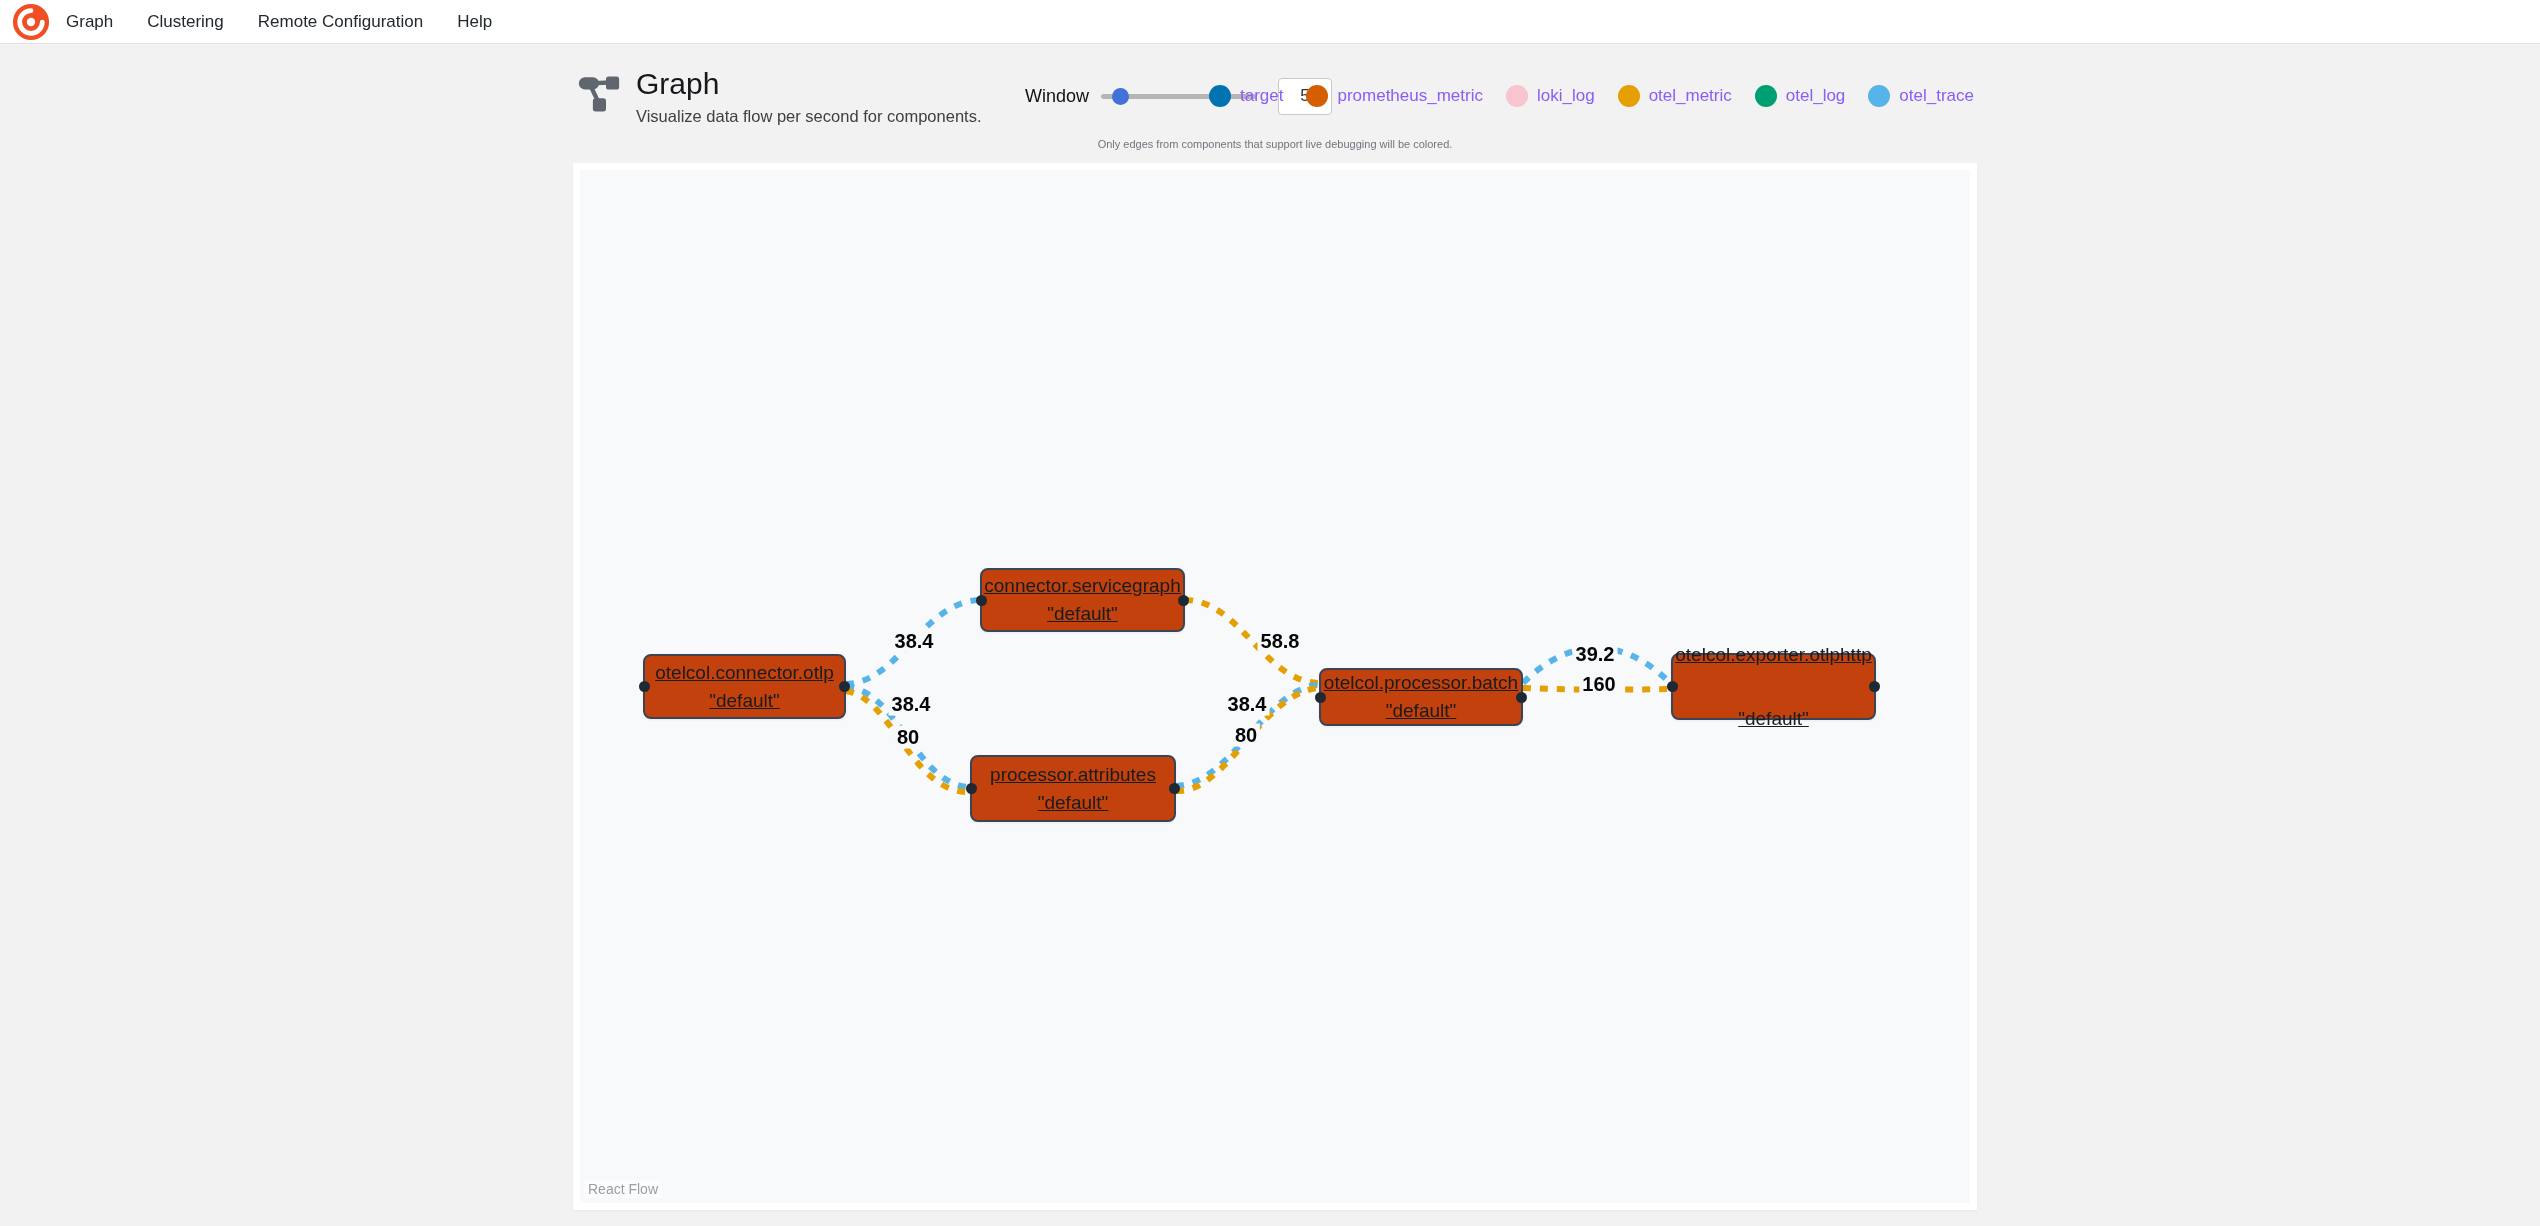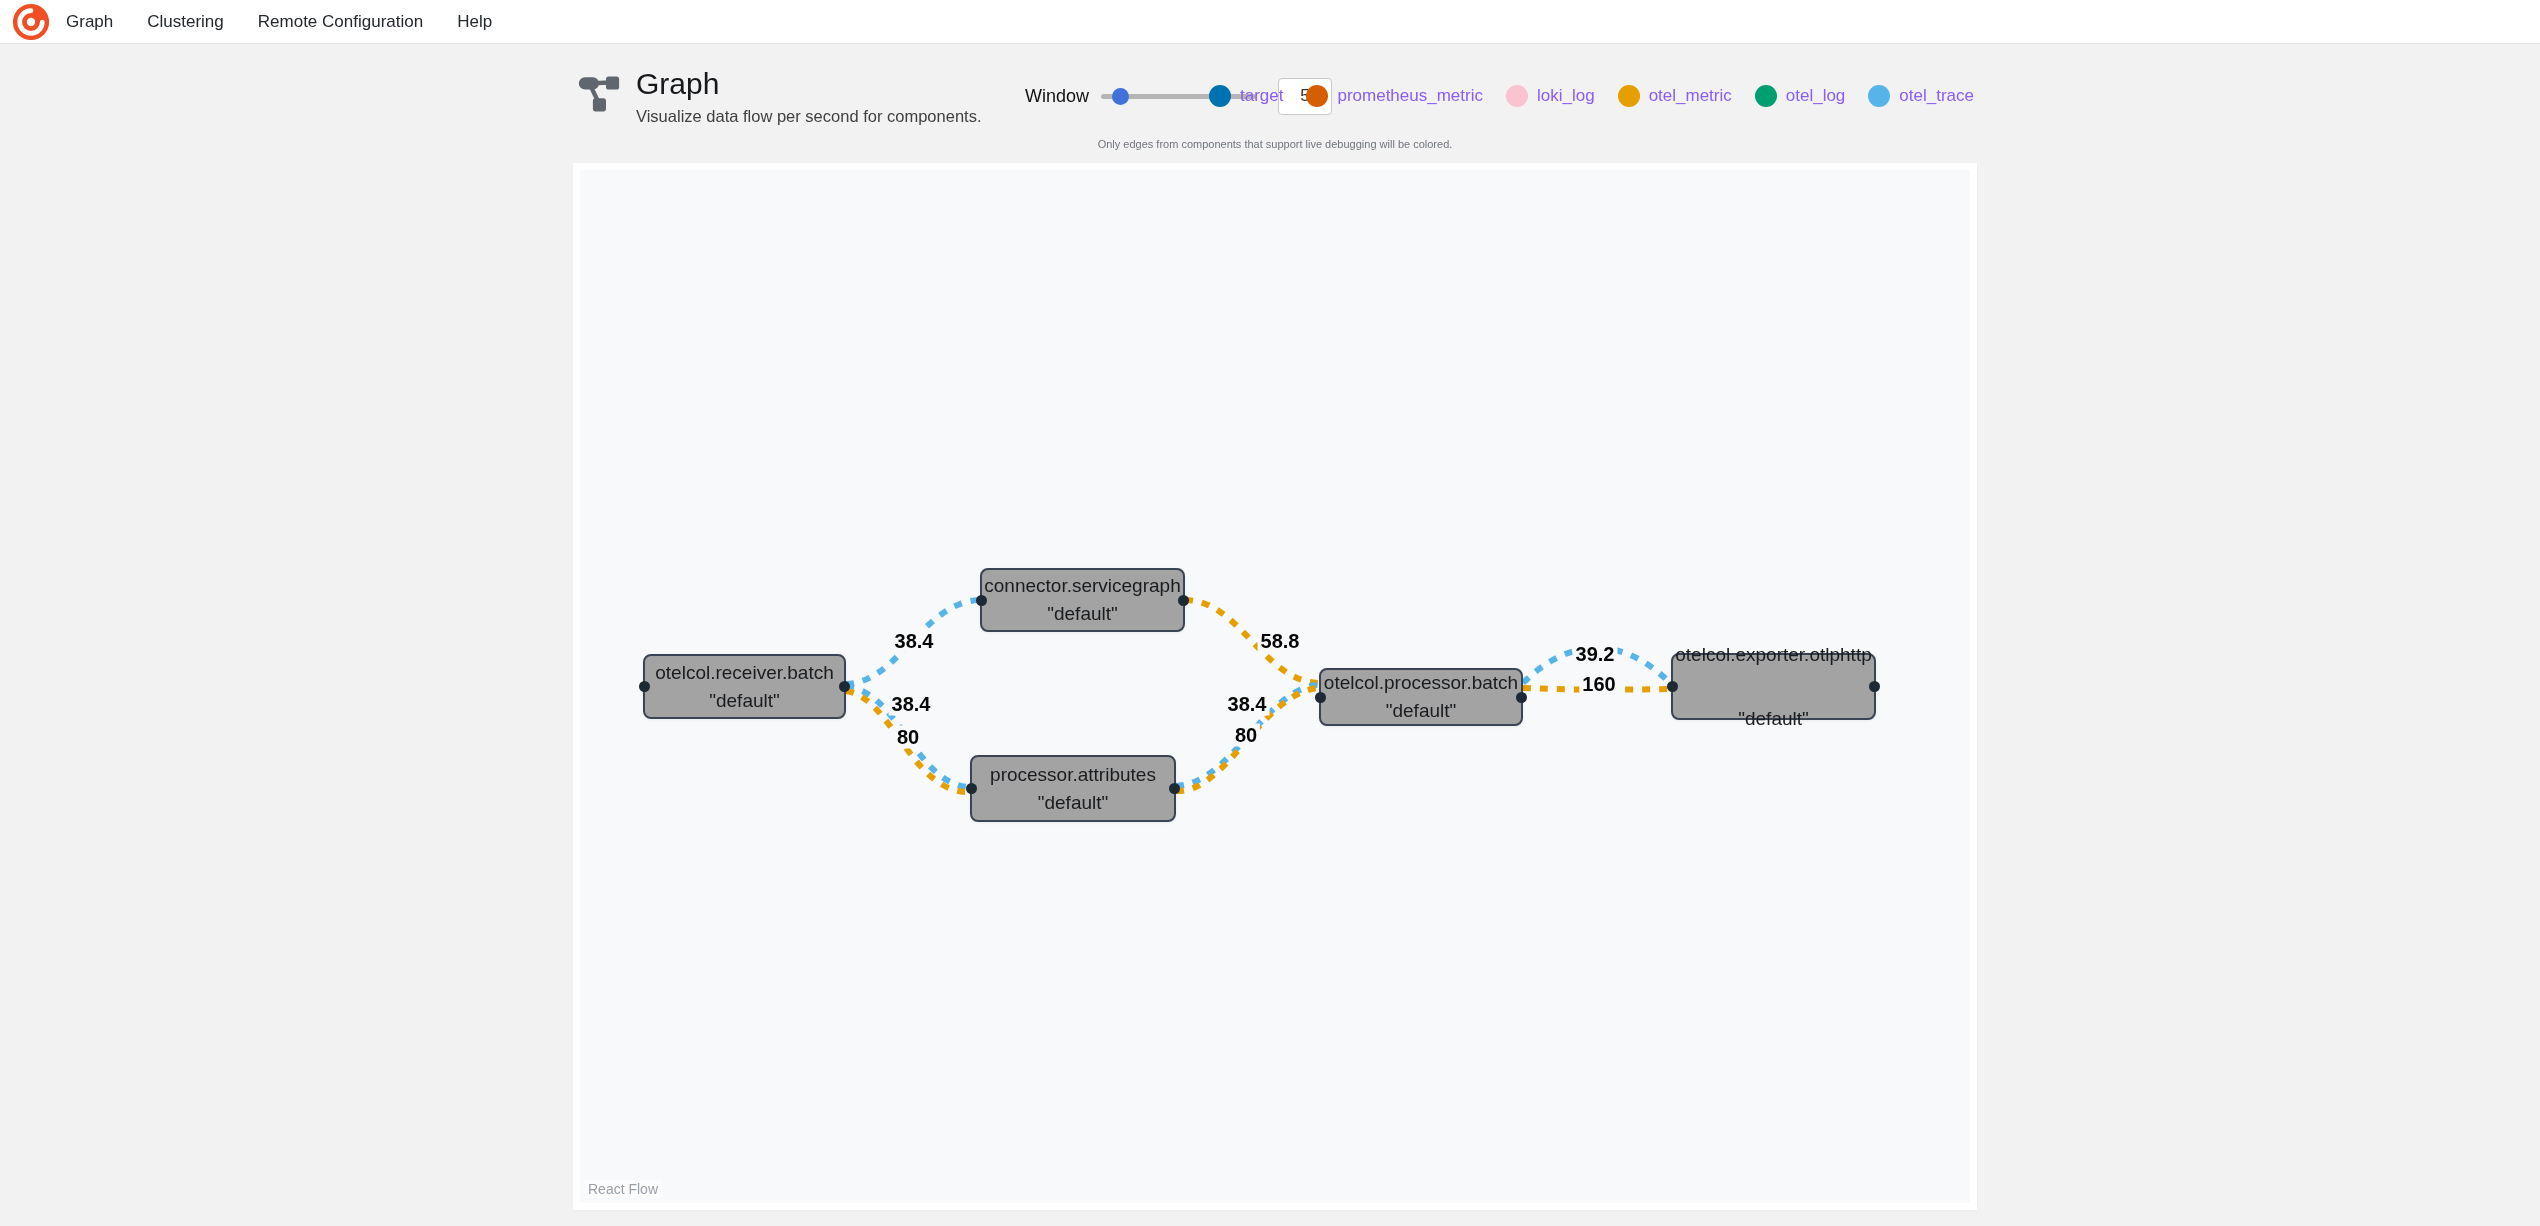--- a/index.html
+++ b/index.html
@@ -40,24 +40,24 @@
 
   .note-line { position:absolute; left:573px; top:138px; width:1404px;
     text-align:center; font-size:11px; color:#70757d; }
 
   
   .card { position:absolute; left:573px; top:163px; width:1404px; height:1047px;
     background:#ffffff; padding:7px; box-shadow:0 1px 2px rgba(0,0,0,0.04); }
   .canvas { position:relative; width:1390px; height:1033px; background:#f8f9fa; overflow:hidden; }
   .edges-svg { position:absolute; left:0; top:0; z-index:1; }
 
-  .node { position:absolute; z-index:3; background:#a3a3a3; border:2px solid #3a4454;
+  .node { position:absolute; z-index:3; background:#c2410c; border:2px solid #3a4454;
     border-radius:8px; display:flex; flex-direction:column; justify-content:center;
     align-items:center; text-align:center; font-size:19px; color:#1a1c1f;
-    line-height:1.45; cursor:grab; box-shadow:0 1px 3px rgba(0,0,0,0.06); }
+    line-height:1.45; cursor:grab; box-shadow:0 1px 3px rgba(0,0,0,0.06);text-decoration:underline; }
   .handle { position:absolute; width:11px; height:11px; border-radius:50%;
     background:#1d2935; top:50%; margin-top:-5.5px; }
   .handle.left  { left:-6px; }
   .handle.right { right:-6px; }
 
   .edge-label { position:absolute; z-index:2; transform:translate(-50%,-50%);
     background:#f8f9fa; padding:0 3px; font-size:20px; font-weight:bold;
     color:#060606; white-space:nowrap; }
 
   .attribution { position:absolute; left:4px; bottom:5px; z-index:4;
@@ -152,21 +152,21 @@
     <div class="attribution">React Flow</div>
   <div class="edge-label" style="left: 334px; top: 471px;">38.4</div>
       <div class="edge-label" style="left: 331px; top: 534px;">38.4</div>
       <div class="edge-label" style="left: 328px; top: 567px;">80</div>
       <div class="edge-label" style="left: 672px; top: 471px; margin-left: 28px;">58.8</div>
       <div class="edge-label" style="left: 667px; top: 534px;">38.4</div>
       <div class="edge-label" style="left: 666px; top: 565px;">80</div>
       <div class="edge-label" style="left: 1015px; top: 484px;">39.2</div>
       <div class="edge-label" style="left: 1019px; top: 514px;">160</div>
       <div class="node" style="left: 63px; top: 484px; width: 203px; height: 65px;">
-        <div>otelcol.receiver.batch</div>
+        <div>otelcol.connector.otlp</div>
         <div>"default"</div>
         <span class="handle left"></span>
         <span class="handle right"></span>
       </div>
       <div class="node" style="left: 400px; top: 398px; width: 205px; height: 64px;">
         <div>connector.servicegraph</div>
         <div>"default"</div>
         <span class="handle left"></span>
         <span class="handle right"></span>
       </div>

